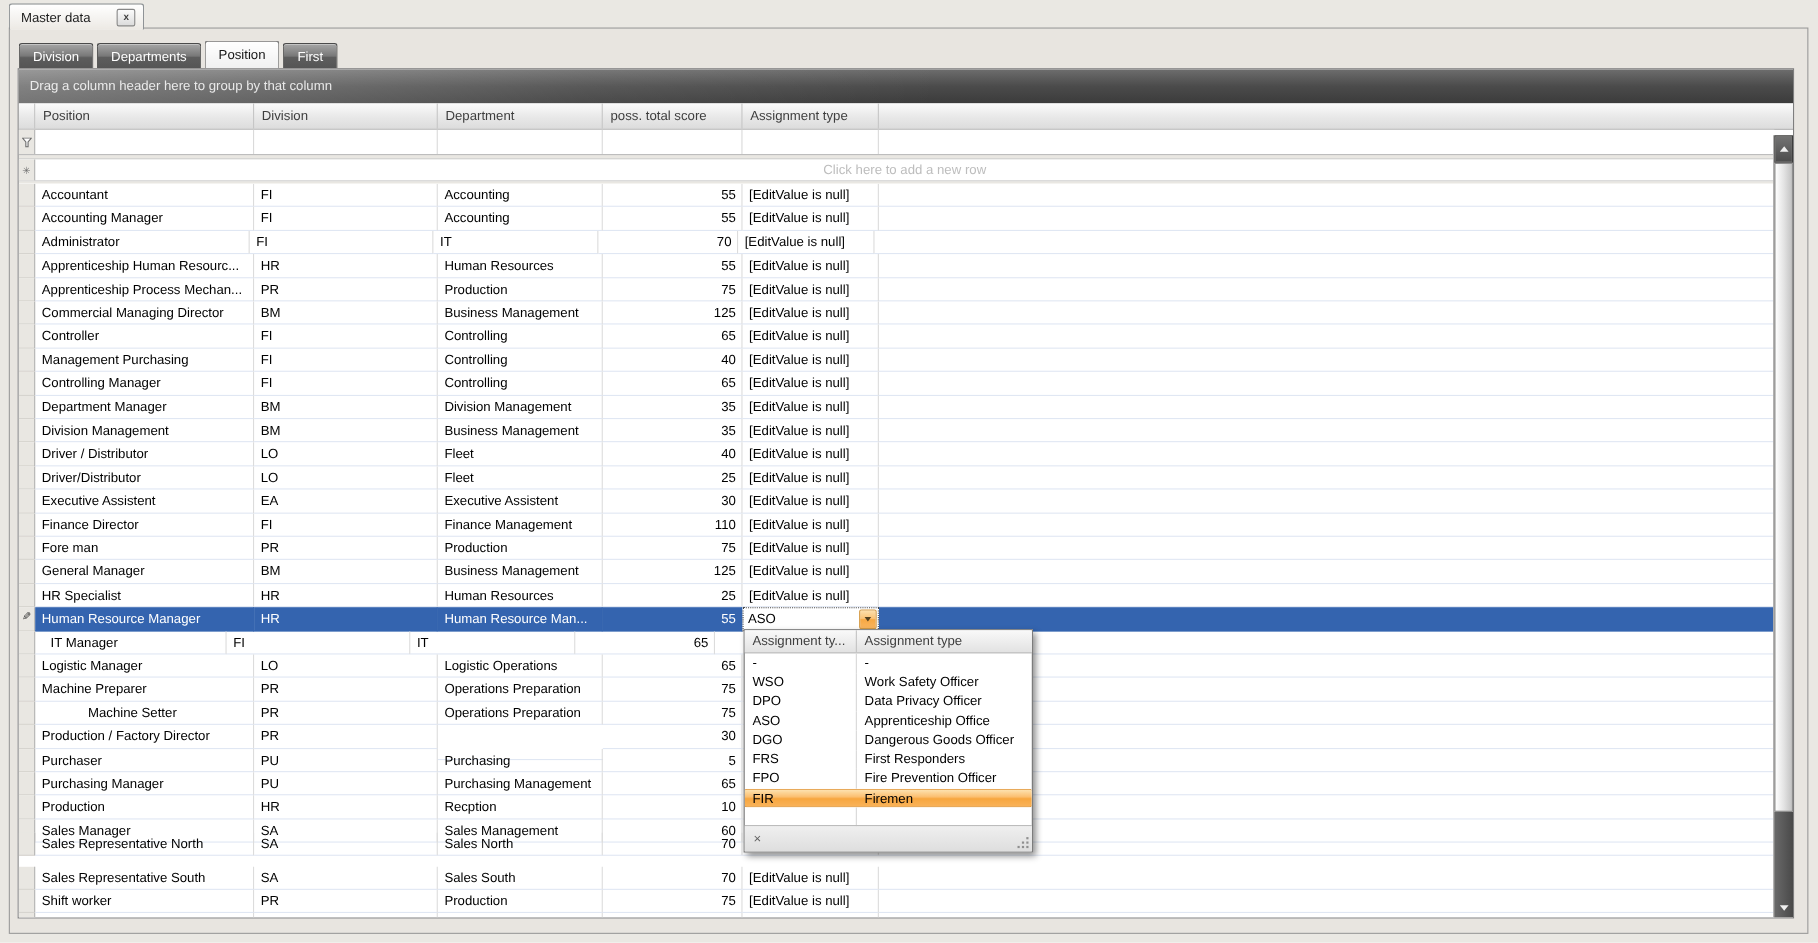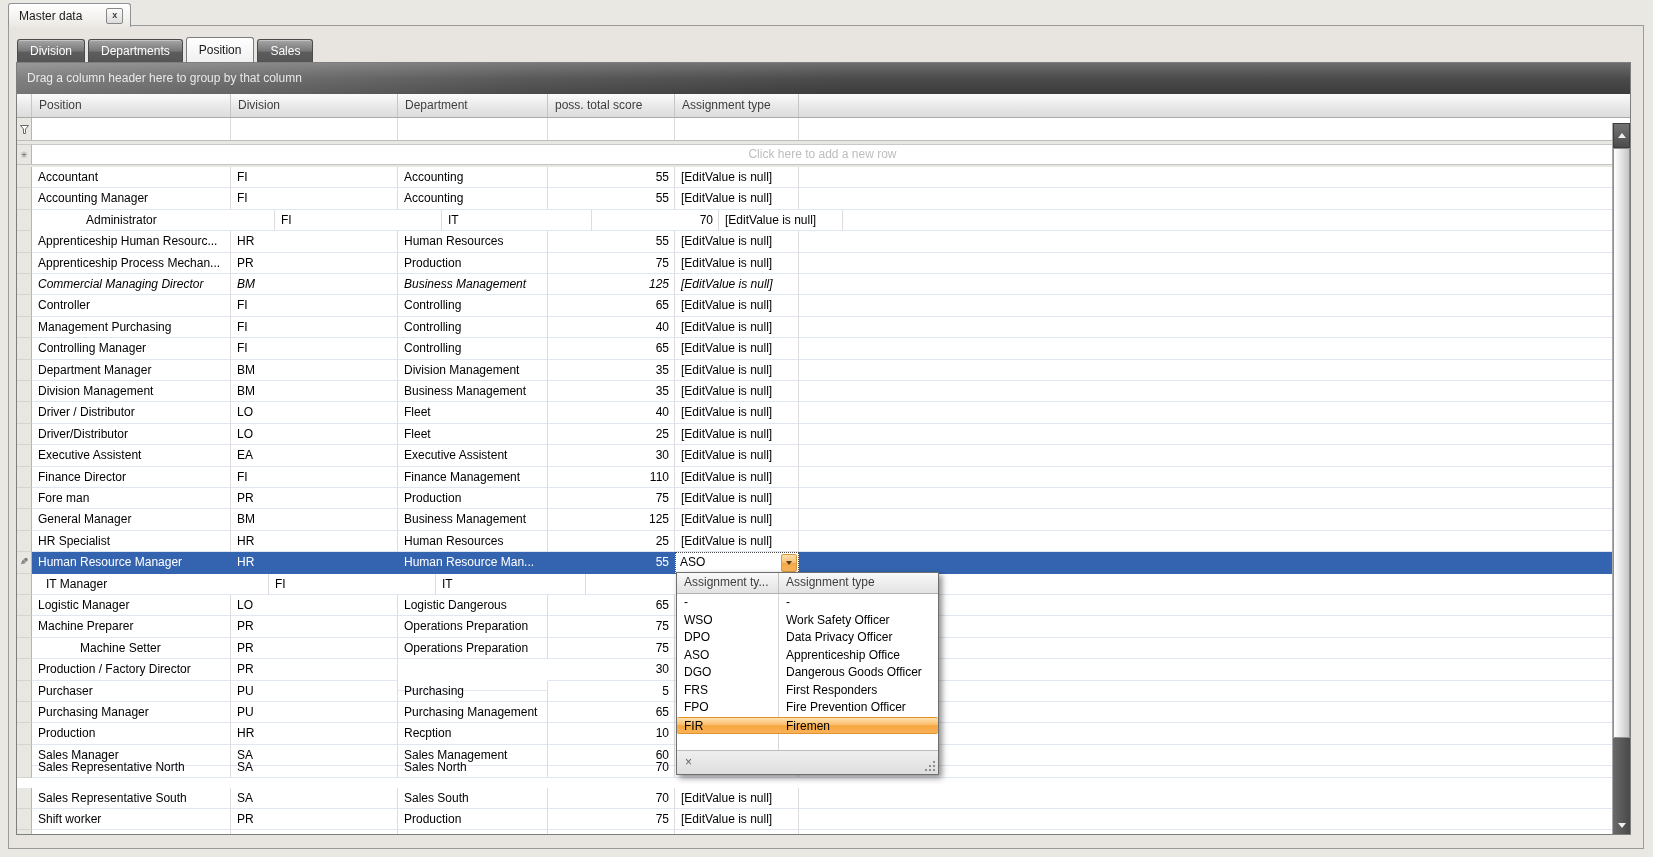--- a/index.html
+++ b/index.html
@@ -151,21 +151,21 @@
     <div class="subtab">
       <span>Division</span>
     </div>
     <div class="subtab">
       <span>Departments</span>
     </div>
     <div class="subtab active">
       <span>Position</span>
     </div>
     <div class="subtab">
-      <span>Sales</span>
+      <span>First</span>
     </div>
   </div>
 
 <div class="grid">
   <div class="groupbar">
     <span>Drag a column header here to group by that column</span>
   </div>
 
   <div class="headerrow" id="headerrow">
     <div class="hspacer"></div>
@@ -216,21 +216,21 @@
         <div class="ind"></div>
         <div class="cell" style="width: 199px;">Accounting Manager</div>
         <div class="cell" style="width: 167px;">FI</div>
         <div class="cell" style="width: 150px;">Accounting</div>
         <div class="cell num" style="width: 127px;">55</div>
         <div class="cell" style="width: 124px;">[EditValue is null]</div>
         <div class="fill"></div>
       </div>
       <div class="row" style="top: 42.8px;">
         <div class="ind"></div>
-        <div class="cell" style="width: 195px; margin-left: 48px;">Administrator</div>
+        <div class="cell" style="width: 195px;">Administrator</div>
         <div class="cell" style="width: 167px;">FI</div>
         <div class="cell" style="width: 150px;">IT</div>
         <div class="cell num" style="width: 127px;">70</div>
         <div class="cell" style="width: 124px;">[EditValue is null]</div>
         <div class="fill"></div>
       </div>
       <div class="row" style="top: 64.2px;">
         <div class="ind"></div>
         <div class="cell" style="width: 199px;">Apprenticeship Human Resourc...</div>
         <div class="cell" style="width: 167px;">HR</div>
@@ -241,21 +241,21 @@
       </div>
       <div class="row" style="top: 85.6px;">
         <div class="ind"></div>
         <div class="cell" style="width: 199px;">Apprenticeship Process Mechan...</div>
         <div class="cell" style="width: 167px;">PR</div>
         <div class="cell" style="width: 150px;">Production</div>
         <div class="cell num" style="width: 127px;">75</div>
         <div class="cell" style="width: 124px;">[EditValue is null]</div>
         <div class="fill"></div>
       </div>
-      <div class="row" style="top: 107px; font-style: italic;">
+      <div class="row" style="top: 107px;">
         <div class="ind"></div>
         <div class="cell" style="width: 199px;">Commercial Managing Director</div>
         <div class="cell" style="width: 167px;">BM</div>
         <div class="cell" style="width: 150px;">Business Management</div>
         <div class="cell num" style="width: 127px;">125</div>
         <div class="cell" style="width: 124px;">[EditValue is null]</div>
         <div class="fill"></div>
       </div>
       <div class="row" style="top: 128.4px;">
         <div class="ind"></div>
@@ -373,32 +373,32 @@
         <div class="cell" style="width: 167px;">HR</div>
         <div class="cell" style="width: 150px;">Human Resource Man...</div>
         <div class="cell num" style="width: 127px;">55</div>
         <div class="editor"><span>ASO</span><div class="editor-btn">
             <span class="tri-dn-dark"></span>
           </div></div>
         <div class="fill"></div>
       </div>
       <div class="row" style="top: 406.6px;">
         <div class="ind"></div>
-        <div class="cell" style="width: 237px; padding-left: 14px;">IT Manager</div>
+        <div class="cell" style="width: 174px; padding-left: 14px;">IT Manager</div>
         <div class="cell" style="width: 167px;">FI</div>
         <div class="cell" style="width: 150px;">IT</div>
         <div class="cell num" style="width: 127px;">65</div>
         <div class="cell" style="width: 124px;"></div>
         <div class="fill"></div>
       </div>
       <div class="row" style="top: 428px;">
         <div class="ind"></div>
         <div class="cell" style="width: 199px;">Logistic Manager</div>
         <div class="cell" style="width: 167px;">LO</div>
-        <div class="cell" style="width: 150px;">Logistic Dangerous</div>
+        <div class="cell" style="width: 150px;">Logistic Operations</div>
         <div class="cell num" style="width: 127px;">65</div>
         <div class="cell" style="width: 124px;"></div>
         <div class="fill"></div>
       </div>
       <div class="row" style="top: 449.4px;">
         <div class="ind"></div>
         <div class="cell" style="width: 199px;">Machine Preparer</div>
         <div class="cell" style="width: 167px;">PR</div>
         <div class="cell" style="width: 150px;">Operations Preparation</div>
         <div class="cell num" style="width: 127px;">75</div>

